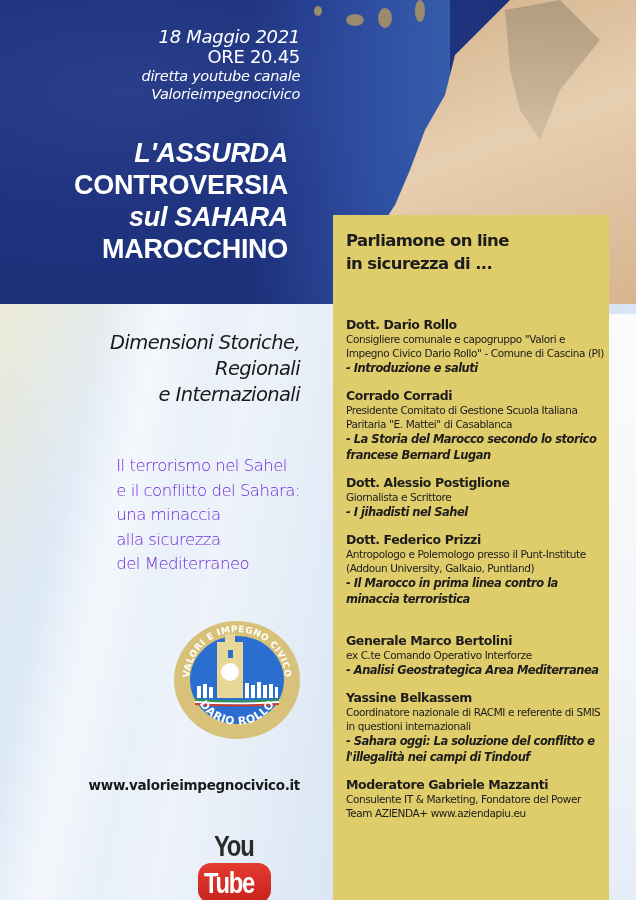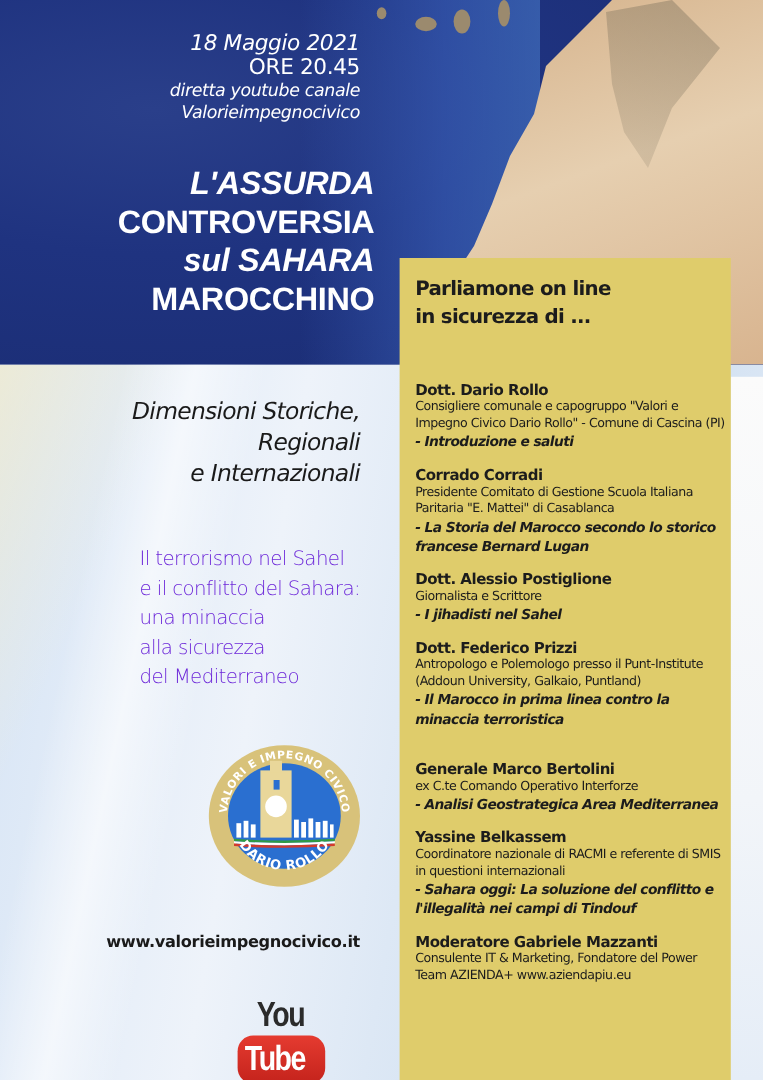--- a/index.html
+++ b/index.html
@@ -32,21 +32,21 @@
 
   .event-info {
     position: absolute; right: 336px; top: 27px; text-align: right; color: #ffffff;
     font-family: "DejaVu Sans", sans-serif;
   }
   .event-date { font-size: 18px; font-style: italic; line-height: 20px; font-weight: 300; letter-spacing: -0.3px; }
   .event-time { font-size: 18px; line-height: 20px; letter-spacing: -0.3px; }
   .event-channel { font-size: 14.5px; font-style: italic; line-height: 18px; letter-spacing: -0.3px; }
 
   .main-title {
-    position: absolute; right: 324px; top: 137px; text-align: right; color: #ffffff;
+    position: absolute; right: 348px; top: 137px; text-align: right; color: #ffffff;
     font-family: "Liberation Sans", sans-serif; font-weight: bold; font-size: 27px; line-height: 32px;
     letter-spacing: -0.3px;
   }
   .main-title .it { font-style: italic; display: block; }
   .main-title .nr { display: block; margin-left: 11px; }
 
   
   .lower-bg {
     position: absolute; left: 0; top: 304px; width: 636px; height: 596px;
     background:

